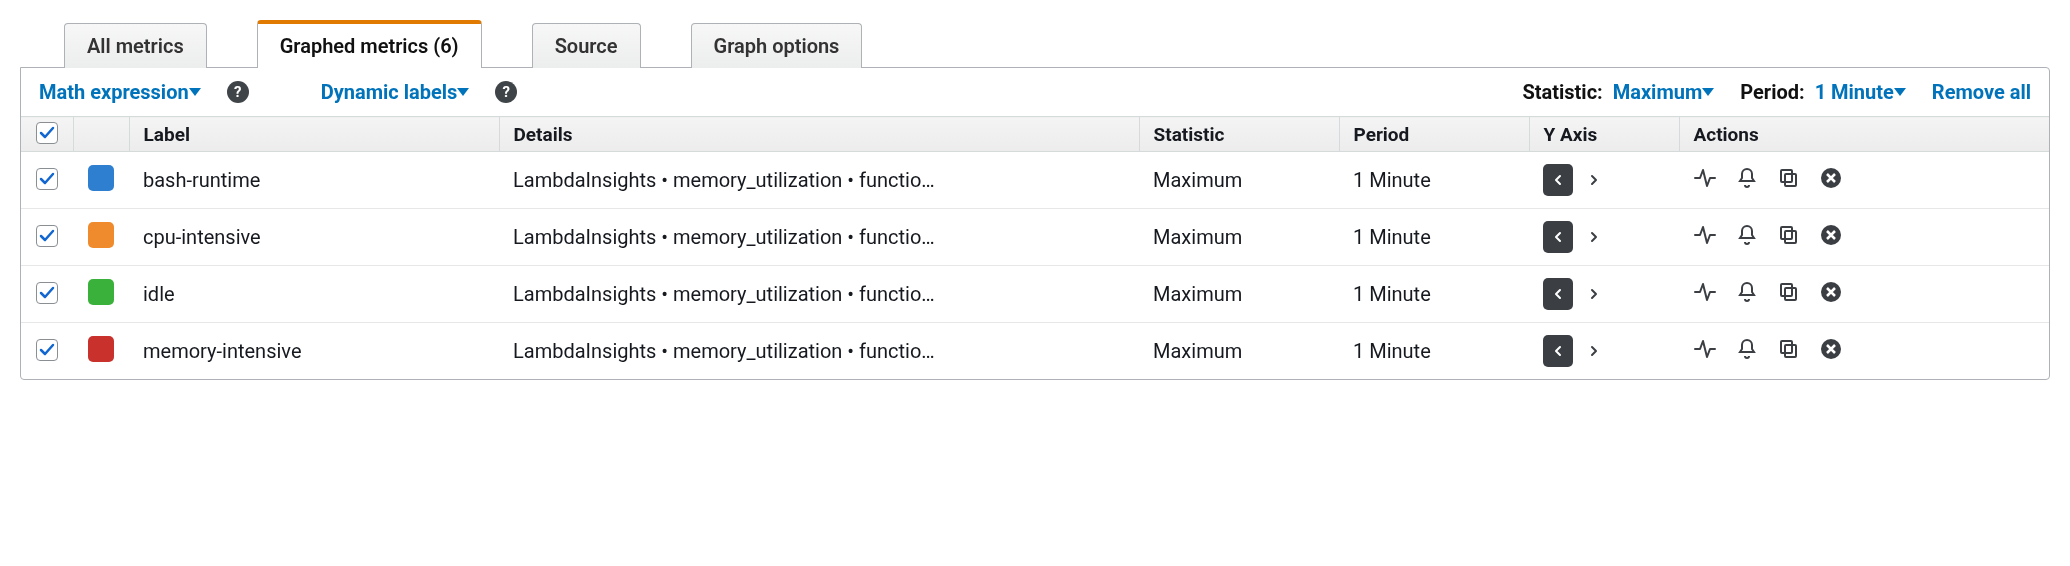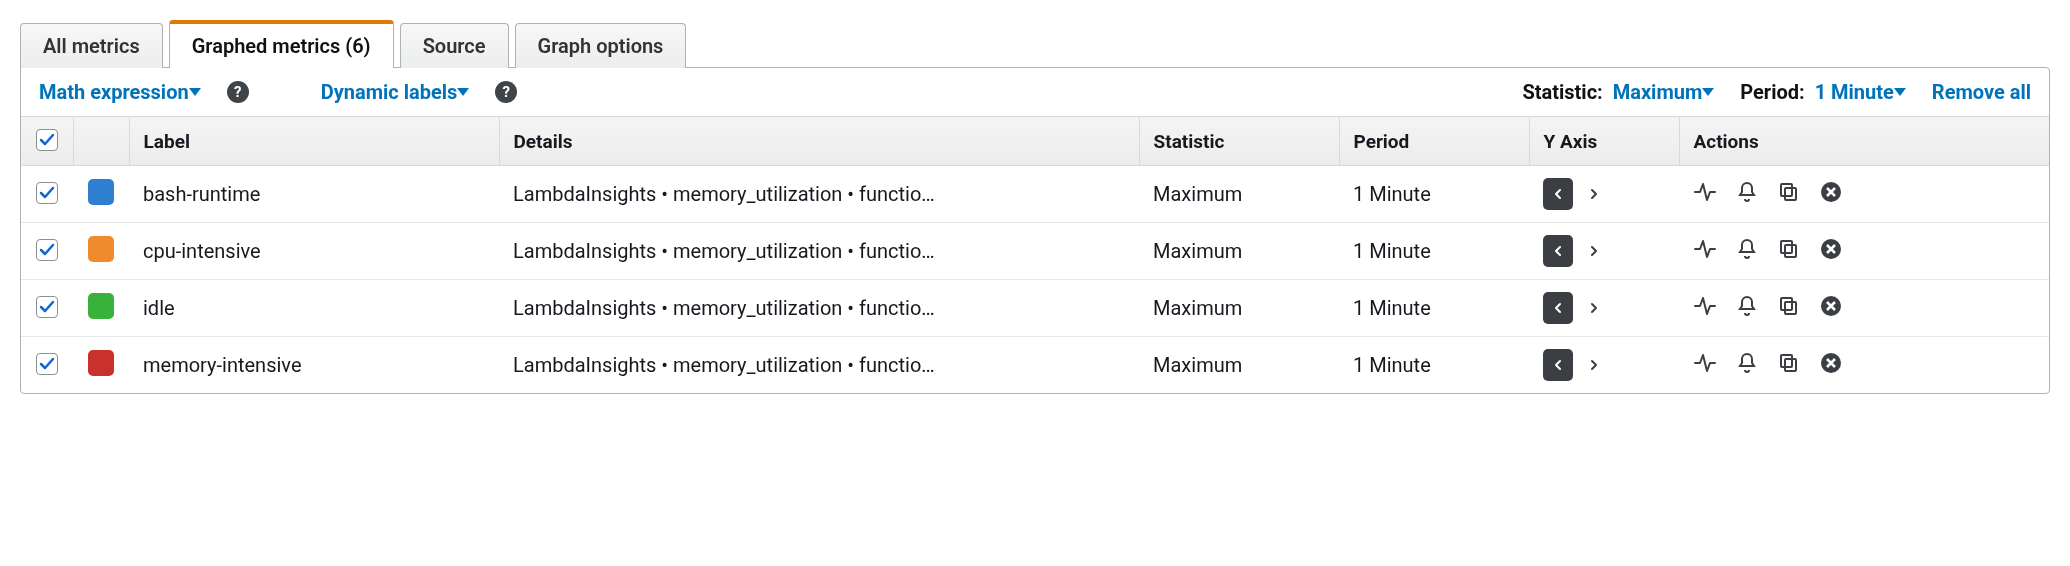--- a/index.html
+++ b/index.html
@@ -22,20 +22,21 @@
   .tab {
     padding: 10px 22px;
     border: 1px solid #aeb1b5;
     border-bottom: none;
     border-radius: 4px 4px 0 0;
     background: linear-gradient(#f7f7f7, #eceded);
     color: #333;
     font-weight: 600;
     font-size: 20px;
     cursor: pointer;
+    margin-left: 44px;
   }
   .tab.active {
     background: #fff;
     border-top: 4px solid #e17a00;
     color: #111;
     position: relative;
     z-index: 2;
   }
 
   
@@ -88,21 +89,21 @@
     width: 100%;
     border-collapse: collapse;
   }
   thead th {
     text-align: left;
     font-weight: 700;
     font-size: 19px;
     background: linear-gradient(#f4f4f4, #ececec);
     border-top: 1px solid #d5dbdb;
     border-bottom: 1px solid #d5dbdb;
-    padding: 12px 14px;
+    padding: 5px 14px;
     color: #16191f;
   }
   thead th + th { border-left: 1px solid #d5dbdb; }
   tbody td {
     padding: 12px 14px;
     border-bottom: 1px solid #e6e8e8;
     font-size: 20px;
     vertical-align: middle;
     white-space: nowrap;
   }

